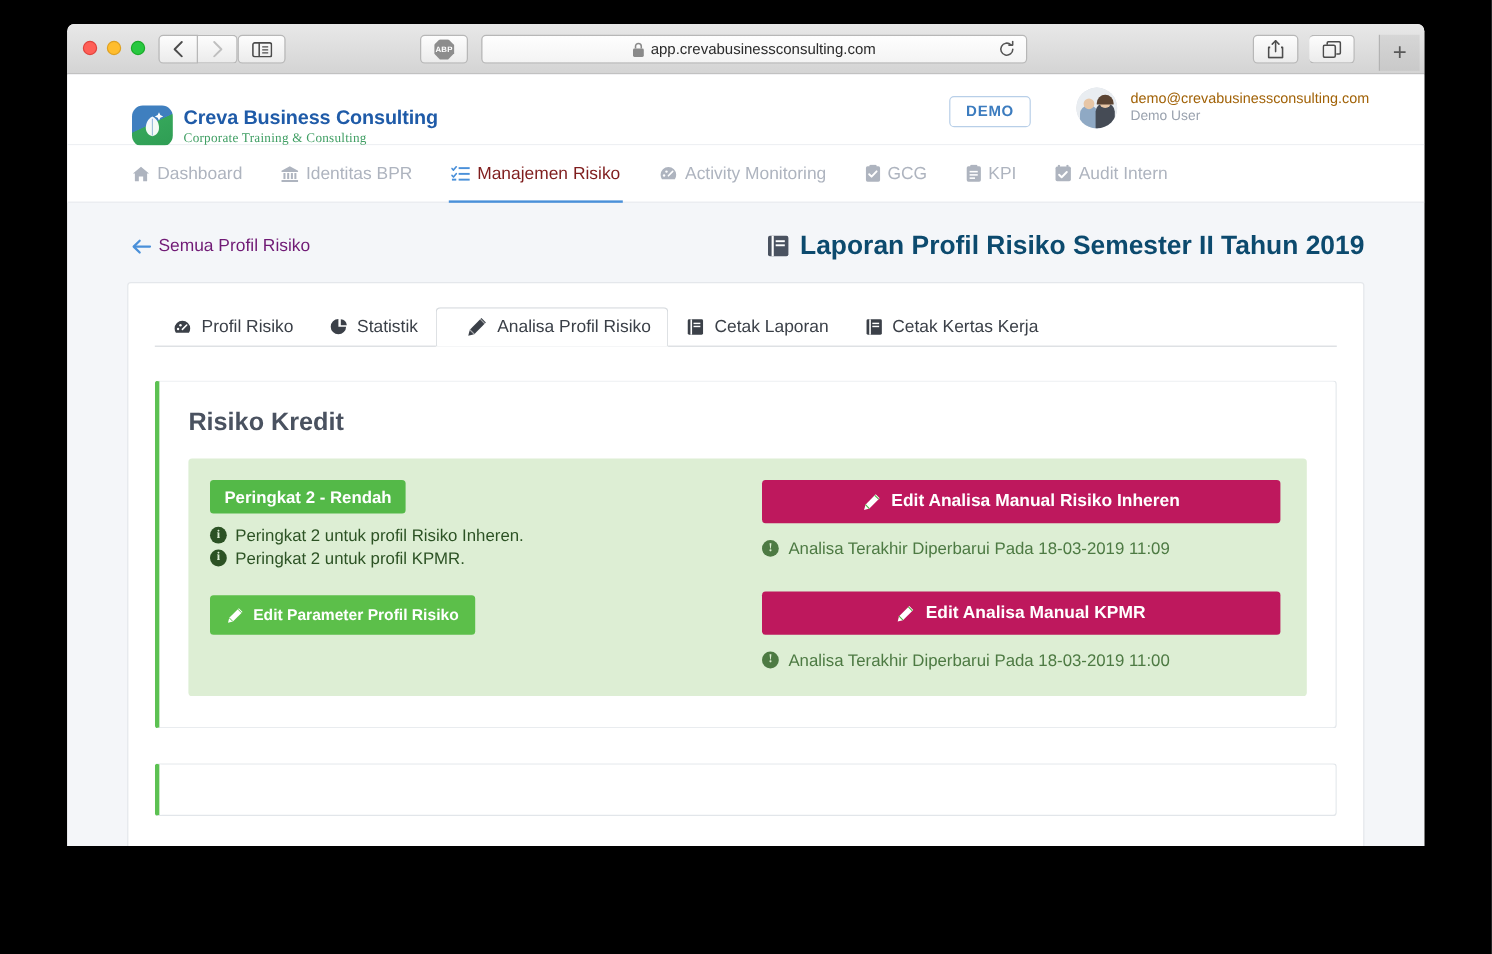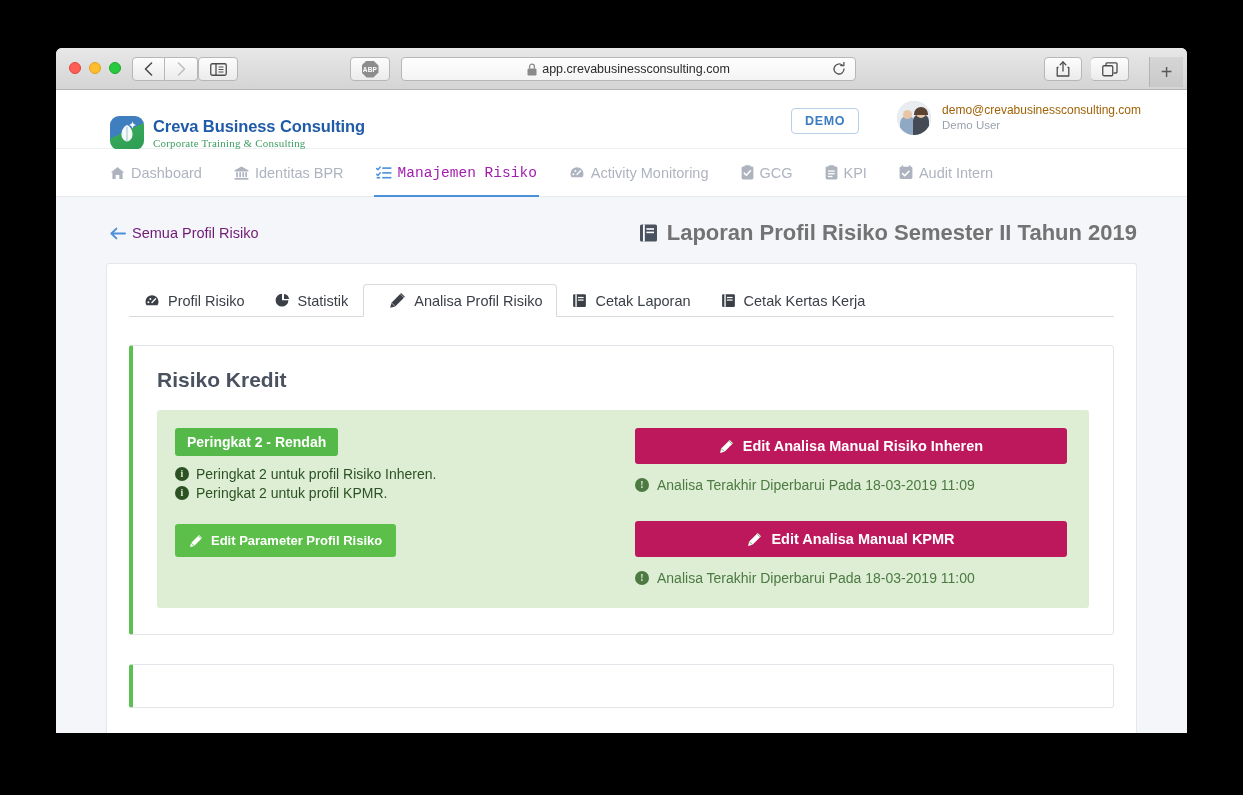--- a/index.html
+++ b/index.html
@@ -6,21 +6,21 @@
   html, body {
     width: 1243px; height: 795px;
     background: #000;
     font-family: "Liberation Sans", sans-serif;
     overflow: hidden;
   }
 
   
   .browser-window {
     position: absolute;
-    left: 56px; top: 48px;
+    left: 56px; top: 20px;
     width: 1131px; height: 685px;
     background: #fff;
     border-radius: 6px 6px 0 0;
     overflow: hidden;
     box-shadow: 0 8px 40px rgba(0,0,0,0.45);
   }
 
   
   .toolbar {
     position: relative;
@@ -165,42 +165,42 @@
     display: flex; align-items: stretch;
   }
   .navitem {
     display: flex; align-items: center; gap: 6px;
     padding: 0 16px;
     font-size: 14.5px; color: #aeb4bf;
     position: relative;
     white-space: nowrap;
   }
   .navitem:first-child { padding-left: 0; }
-  .navitem.active { color: #a21caf; font-family: Liberation Mono, monospace; }
+  .navitem.active { color: #7f1d1d; }
   .navitem.active::after {
     content: ""; position: absolute;
     left: 14px; right: 14px; bottom: -1px; height: 2px;
     background: #4a90d9;
   }
   .navitem svg { flex: none; display: block; }
 
   
   .pagehead {
     position: relative;
     padding: 20px 50px 0 54px;
     height: 52px;
     display: flex; align-items: center; justify-content: space-between;
   }
   .backlink {
     display: flex; align-items: center; gap: 6px;
     color: #701a75; font-size: 14.5px;
   }
   .pagetitle {
     display: flex; align-items: center; gap: 9px;
-    color: #737373; font-size: 22px; font-weight: bold;
+    color: #0c4a6e; font-size: 22px; font-weight: bold;
   }
 
   
   .content-panel {
     margin: 14px 50px 0 50px;
     background: #fff;
     border: 1px solid #e4e7eb;
     border-radius: 3px;
     min-height: 500px;
     padding: 20px 22px 0 22px;

